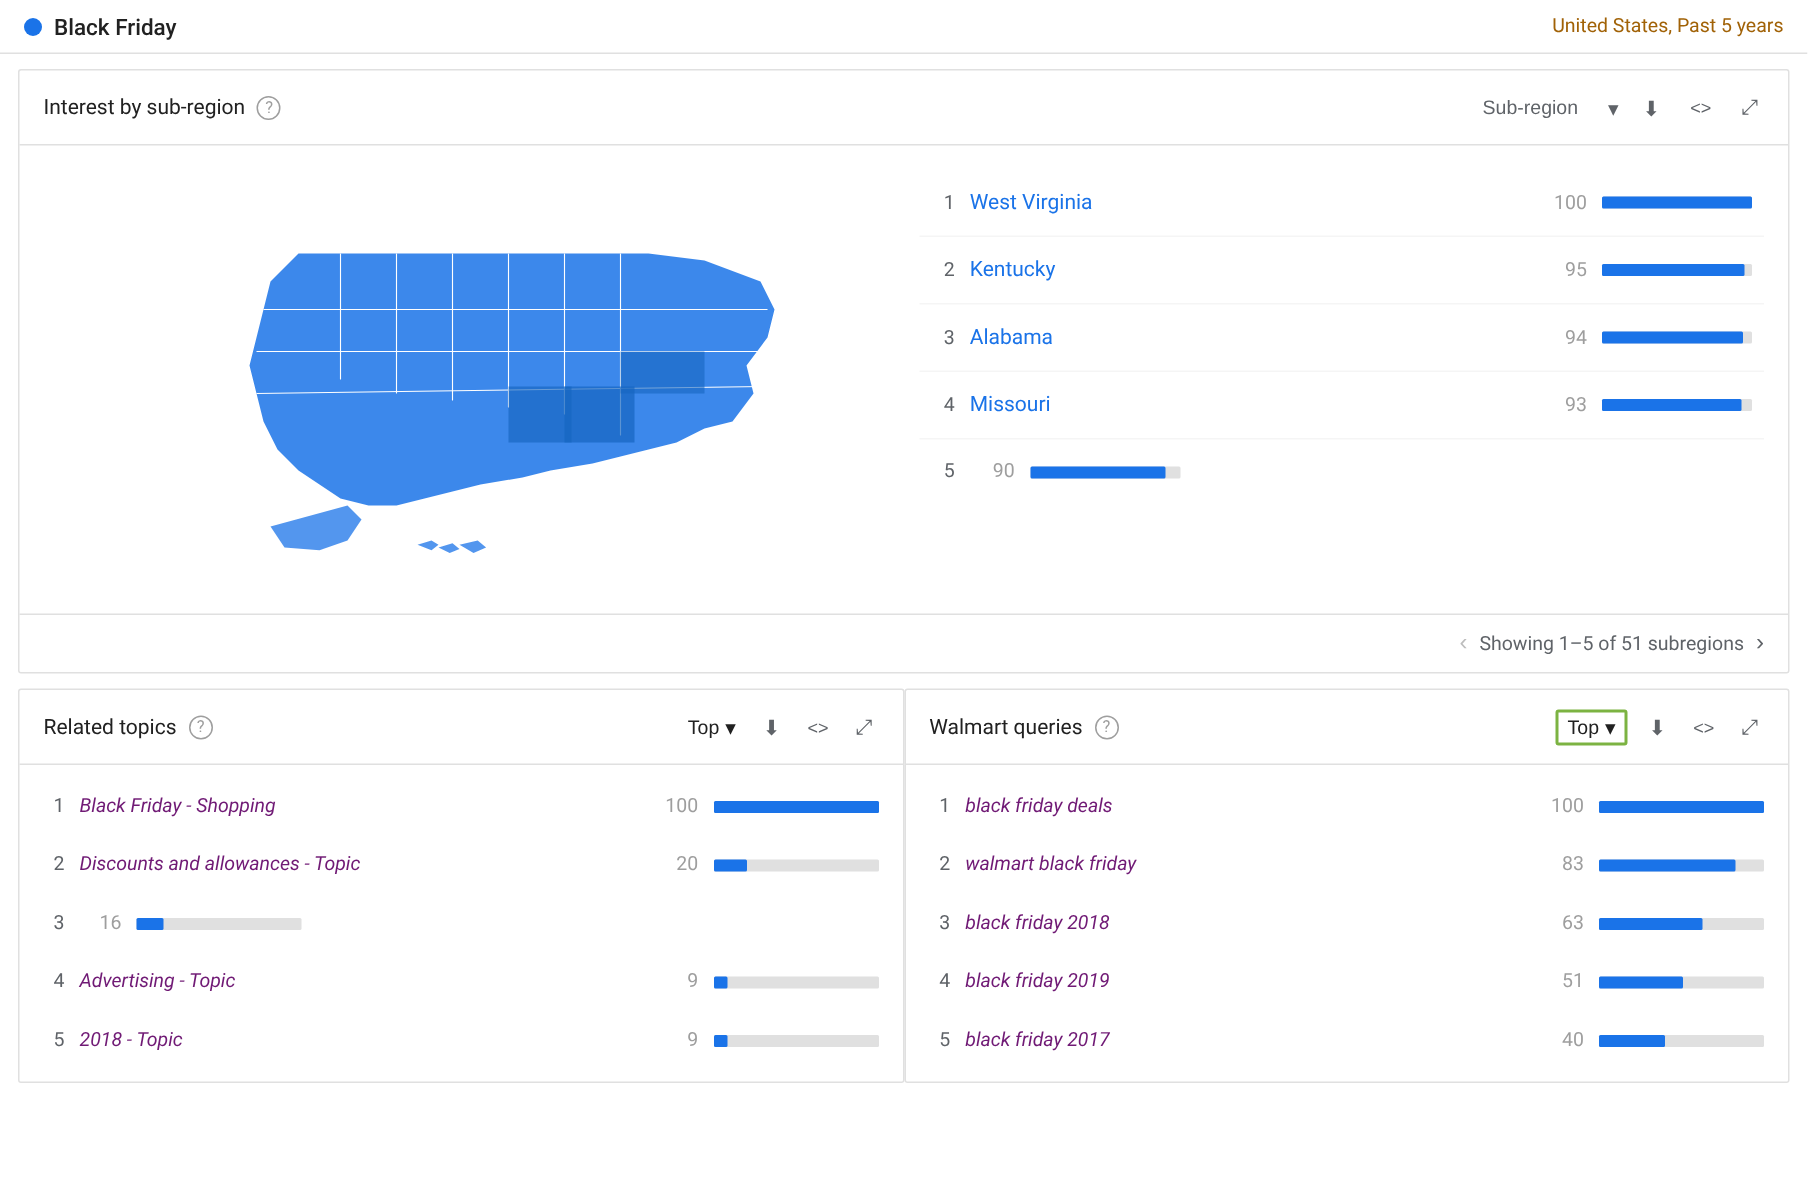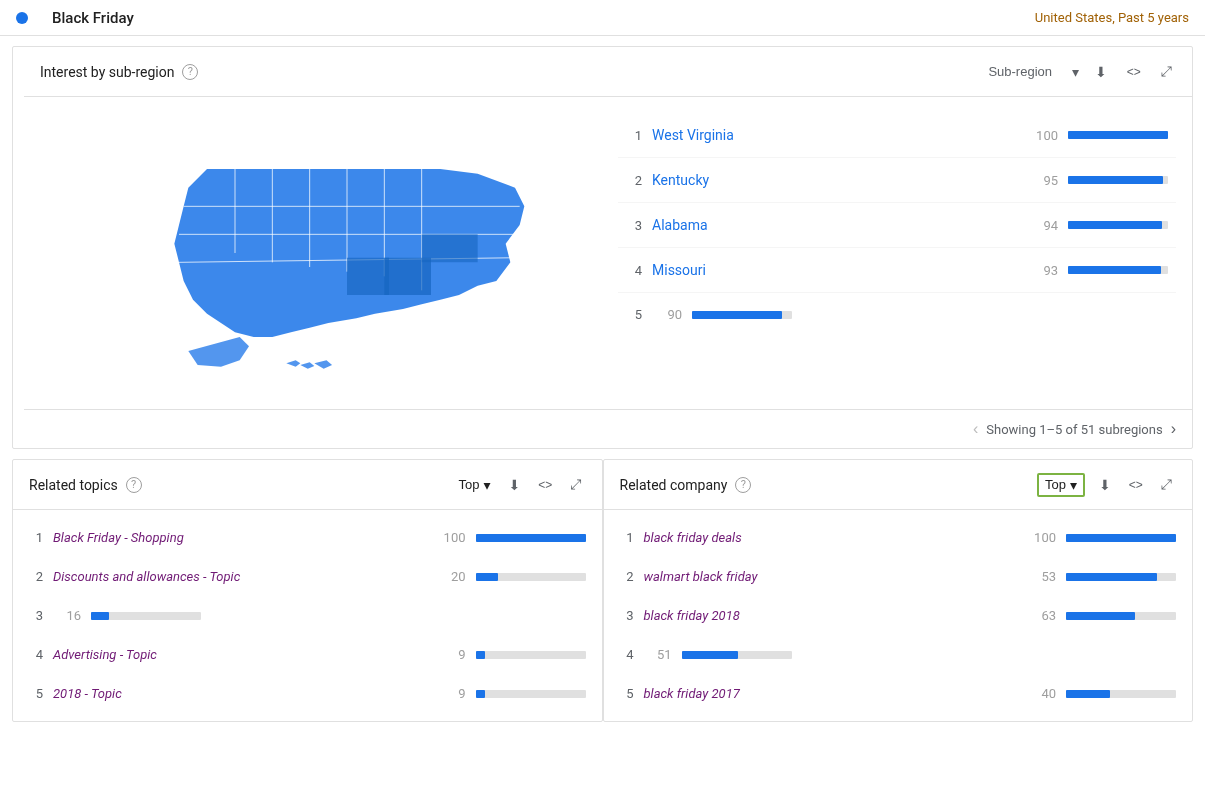--- a/index.html
+++ b/index.html
@@ -10,21 +10,21 @@
       display: flex;
       align-items: center;
       justify-content: space-between;
       padding: 6px 16px;
       border-bottom: 1px solid #e0e0e0;
       height: 36px;
     }
     .header-left {
       display: flex;
       align-items: center;
-      gap: 24px;
+      gap: 8px;
     }
     .blue-dot {
       width: 12px; height: 12px;
       border-radius: 50%;
       background: #1a73e8;
       flex-shrink: 0;
     }
     .header-title {
       font-size: 15px;
       font-weight: 500;
@@ -33,21 +33,20 @@
     .header-right {
       font-size: 13px;
       color: #a16207;
     }
 
     
     .subregion-section {
       border: 1px solid #e0e0e0;
       border-radius: 2px;
       margin: 10px 12px;
-      padding-left: 11px;
     }
     .section-header {
       display: flex;
       align-items: center;
       justify-content: space-between;
       padding: 12px 16px;
       border-bottom: 1px solid #e0e0e0;
     }
     .section-header-left {
       display: flex;
@@ -460,21 +459,21 @@
         <div class="panel-bar-container">
             <div class="panel-bar" style="width:9%"></div>
           </div>
       </div>
     </div>
   </div>
 
   <div class="panel">
     <div class="panel-header">
       <div class="panel-header-left">
-        <span>Related company</span>
+        <span>Walmart queries</span>
         <span class="help-icon">?</span>
       </div>
       <div class="panel-header-right">
         <button class="top-dropdown-highlighted">
           <span>Top</span>
           <span class="chevron-down"></span>
         </button>
         <button class="icon-btn">
           <span class="dl-icon"></span>
         </button>
@@ -491,35 +490,36 @@
         <span class="panel-rank">1</span>
         <span class="panel-name">black friday deals</span>
         <span class="panel-score">100</span>
         <div class="panel-bar-container">
             <div class="panel-bar" style="width:100%"></div>
           </div>
       </div>
       <div class="panel-row">
         <span class="panel-rank">2</span>
         <span class="panel-name">walmart black friday</span>
-        <span class="panel-score">53</span>
+        <span class="panel-score">83</span>
         <div class="panel-bar-container">
             <div class="panel-bar" style="width:83%"></div>
           </div>
       </div>
       <div class="panel-row">
         <span class="panel-rank">3</span>
         <span class="panel-name">black friday 2018</span>
         <span class="panel-score">63</span>
         <div class="panel-bar-container">
             <div class="panel-bar" style="width:63%"></div>
           </div>
       </div>
       <div class="panel-row">
         <span class="panel-rank">4</span>
+        <span class="panel-name">black friday 2019</span>
         <span class="panel-score">51</span>
         <div class="panel-bar-container">
             <div class="panel-bar" style="width:51%"></div>
           </div>
       </div>
       <div class="panel-row">
         <span class="panel-rank">5</span>
         <span class="panel-name">black friday 2017</span>
         <span class="panel-score">40</span>
         <div class="panel-bar-container">

